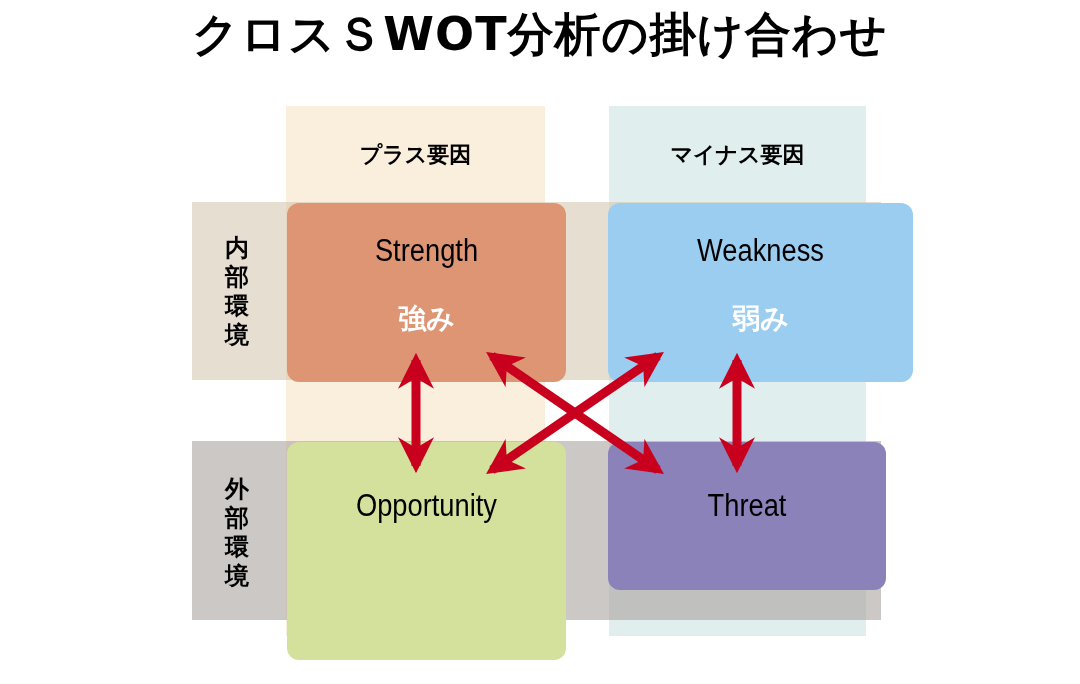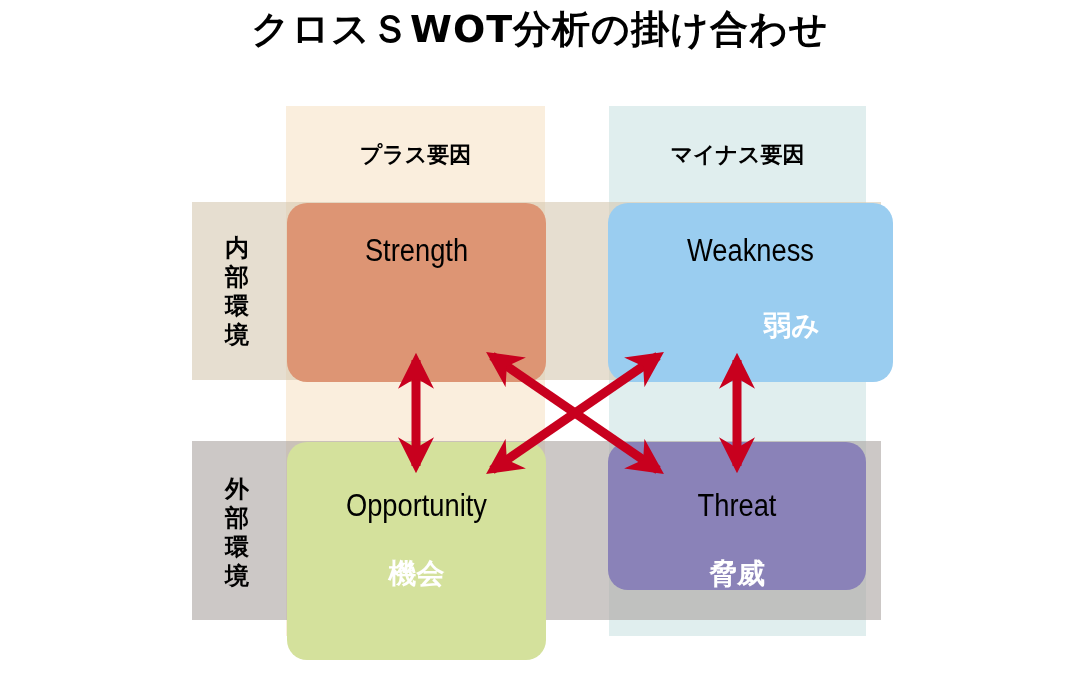--- a/index.html
+++ b/index.html
@@ -1,25 +1,25 @@
 <!DOCTYPE html>
 <html><head>
 <meta charset="utf-8">
 <style>
   html, body { margin:0; padding:0; background:#ffffff; }
   body { width:1080px; height:684px; position:relative; overflow:hidden; font-family:"DejaVu Sans", sans-serif; }
-  .title { position:absolute; left:0; top:4px; width:1080px; text-align:center; font-size:38px; font-weight:bold; color:#000; letter-spacing:1px; }
+  .title { position:absolute; left:0; top:4px; width:1080px; text-align:center; font-size:46px; font-weight:bold; color:#000; letter-spacing:1px; }
   .band { position:absolute; }
   .col-plus { left:286px; top:106px; width:259px; height:530px; background:#faeedd; }
   .col-minus { left:609px; top:106px; width:257px; height:530px; background:#e0eeee; }
   .row-internal { left:192px; top:202px; width:689px; height:178px; background:rgba(214,200,176,0.6); }
   .row-external { left:192px; top:441px; width:689px; height:179px; background:rgba(170,164,160,0.6); }
   .col-header { position:absolute; top:140px; font-size:22px; font-weight:bold; color:#000; text-align:center; }
   .row-label { position:absolute; width:40px; font-size:24px; font-weight:bold; color:#000; text-align:center; line-height:29px; }
-  .box { position:absolute; border-radius:20px; }
+  .box { position:absolute; border-radius:12px;padding-left:20px; }
   .box .en { position:absolute; left:0; width:100%; text-align:center; font-family:"Liberation Sans", sans-serif; font-size:31px; color:#000; transform:scaleX(0.88); }
   .box .jp { position:absolute; left:0; width:100%; text-align:center; font-size:28px; font-weight:bold; color:#ffffff; }
   .arrows { position:absolute; left:0; top:0; width:1080px; height:684px; pointer-events:none; }
 </style>
 </head>
 <body>
 
 <div class="title">クロスＳWOT分析の掛け合わせ</div>
 
 <div class="band col-plus"></div>
@@ -38,32 +38,31 @@
 </div>
 <div class="row-label" style="left:217px;top:475px;">
   <div>外</div>
   <div>部</div>
   <div>環</div>
   <div>境</div>
 </div>
 
 <div class="box" style="left:287px;top:203px;width:259px;height:179px;background:#dd9574;">
   <div class="en" style="top:30px;">Strength</div>
+  <div class="jp" style="top:97px;">強み</div>
 </div>
 <div class="box" style="left:608px;top:203px;width:285px;height:179px;background:#9acdf0;">
   <div class="en" style="top:30px;">Weakness</div>
-  <div class="jp" style="top:104px;margin-left:41px;">弱み</div>
+  <div class="jp" style="top:97px;">弱み</div>
 </div>
 <div class="box" style="left:287px;top:442px;width:259px;height:218px;background:#d4e19c;">
   <div class="en" style="top:46px;">Opportunity</div>
-  <div class="jp" style="top:113px;">機会</div>
 </div>
 <div class="box" style="left:608px;top:442px;width:258px;height:148px;background:#8a82b8;">
   <div class="en" style="top:46px;">Threat</div>
-  <div class="jp" style="top:113px;">脅威</div>
 </div>
 
 <svg class="arrows" viewBox="0 0 1080 684">
   <defs>
     <marker id="ah" viewBox="0 0 10 10" refX="8" refY="5" markerWidth="4" markerHeight="4" orient="auto-start-reverse">
       <path d="M0,0 L10,5 L0,10 L3,5 Z" fill="#c8001e"></path>
     </marker>
   </defs>
   <line x1="416" y1="360" x2="416" y2="466" stroke="#c8001e" stroke-width="9" marker-start="url(#ah)" marker-end="url(#ah)"></line>
   <line x1="737" y1="360" x2="737" y2="466" stroke="#c8001e" stroke-width="9" marker-start="url(#ah)" marker-end="url(#ah)"></line>

